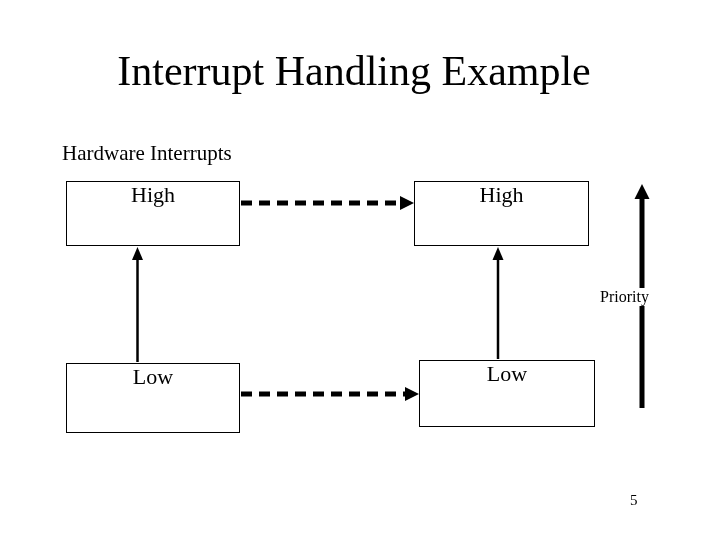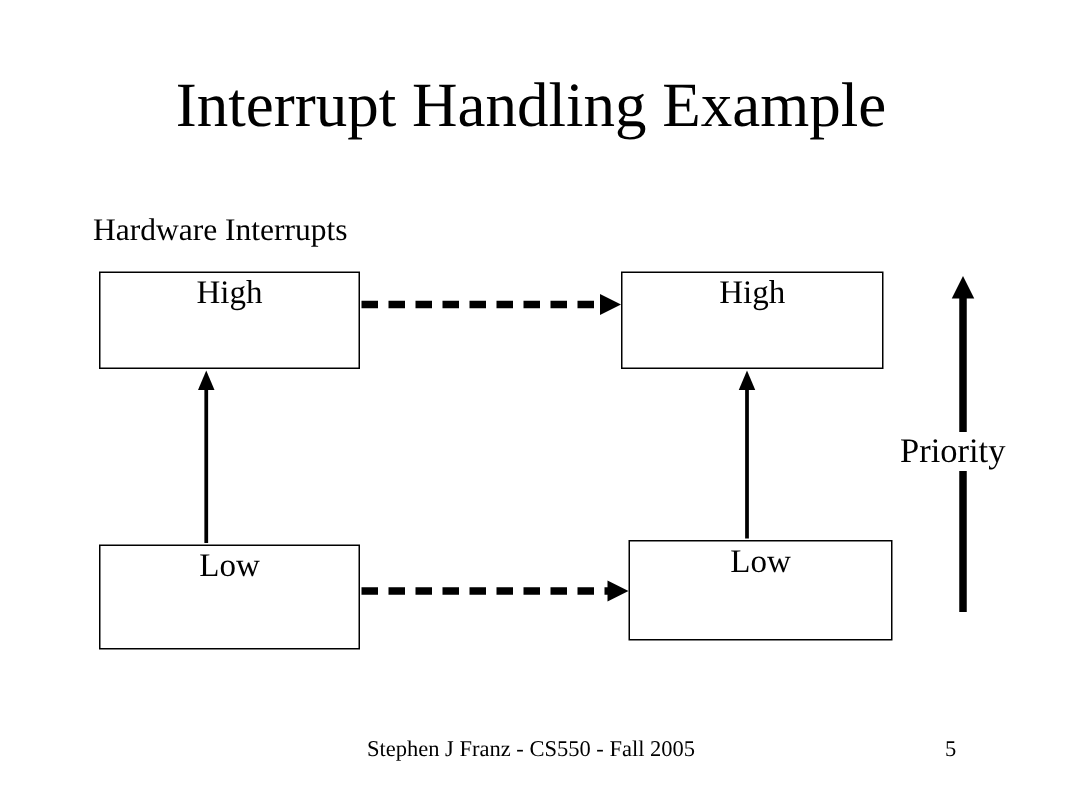--- a/index.html
+++ b/index.html
@@ -47,21 +47,21 @@
   .arrow-layer {
     position: absolute;
     left: 0; top: 0; width: 720px; height: 540px;
     z-index: 1;
     pointer-events: none;
   }
 
   .priority-label {
     position: absolute;
     left: 597px; top: 288px;
-    font-size: 23px;
+    font-size: 16px;
     background: #ffffff;
     padding: 0 3px;
     z-index: 2;
     white-space: nowrap;
   }
 
   .footer {
     position: absolute;
     top: 492px; left: 0; width: 708px;
     text-align: center;
@@ -119,16 +119,15 @@
     </g>
 
     <g>
       <line x1="642" y1="408" x2="642" y2="194" stroke="#000" stroke-width="5"></line>
       <polygon points="642,184 634.5,199 649.5,199" fill="#000"></polygon>
     </g>
   </svg>
 
   <div class="priority-label">Priority</div>
 
-  <div class="footer">Stephen J Franz - CS550 - Fall 2005</div>
   <div class="page-number">5</div>
 
 </div>
 
 </body></html>

